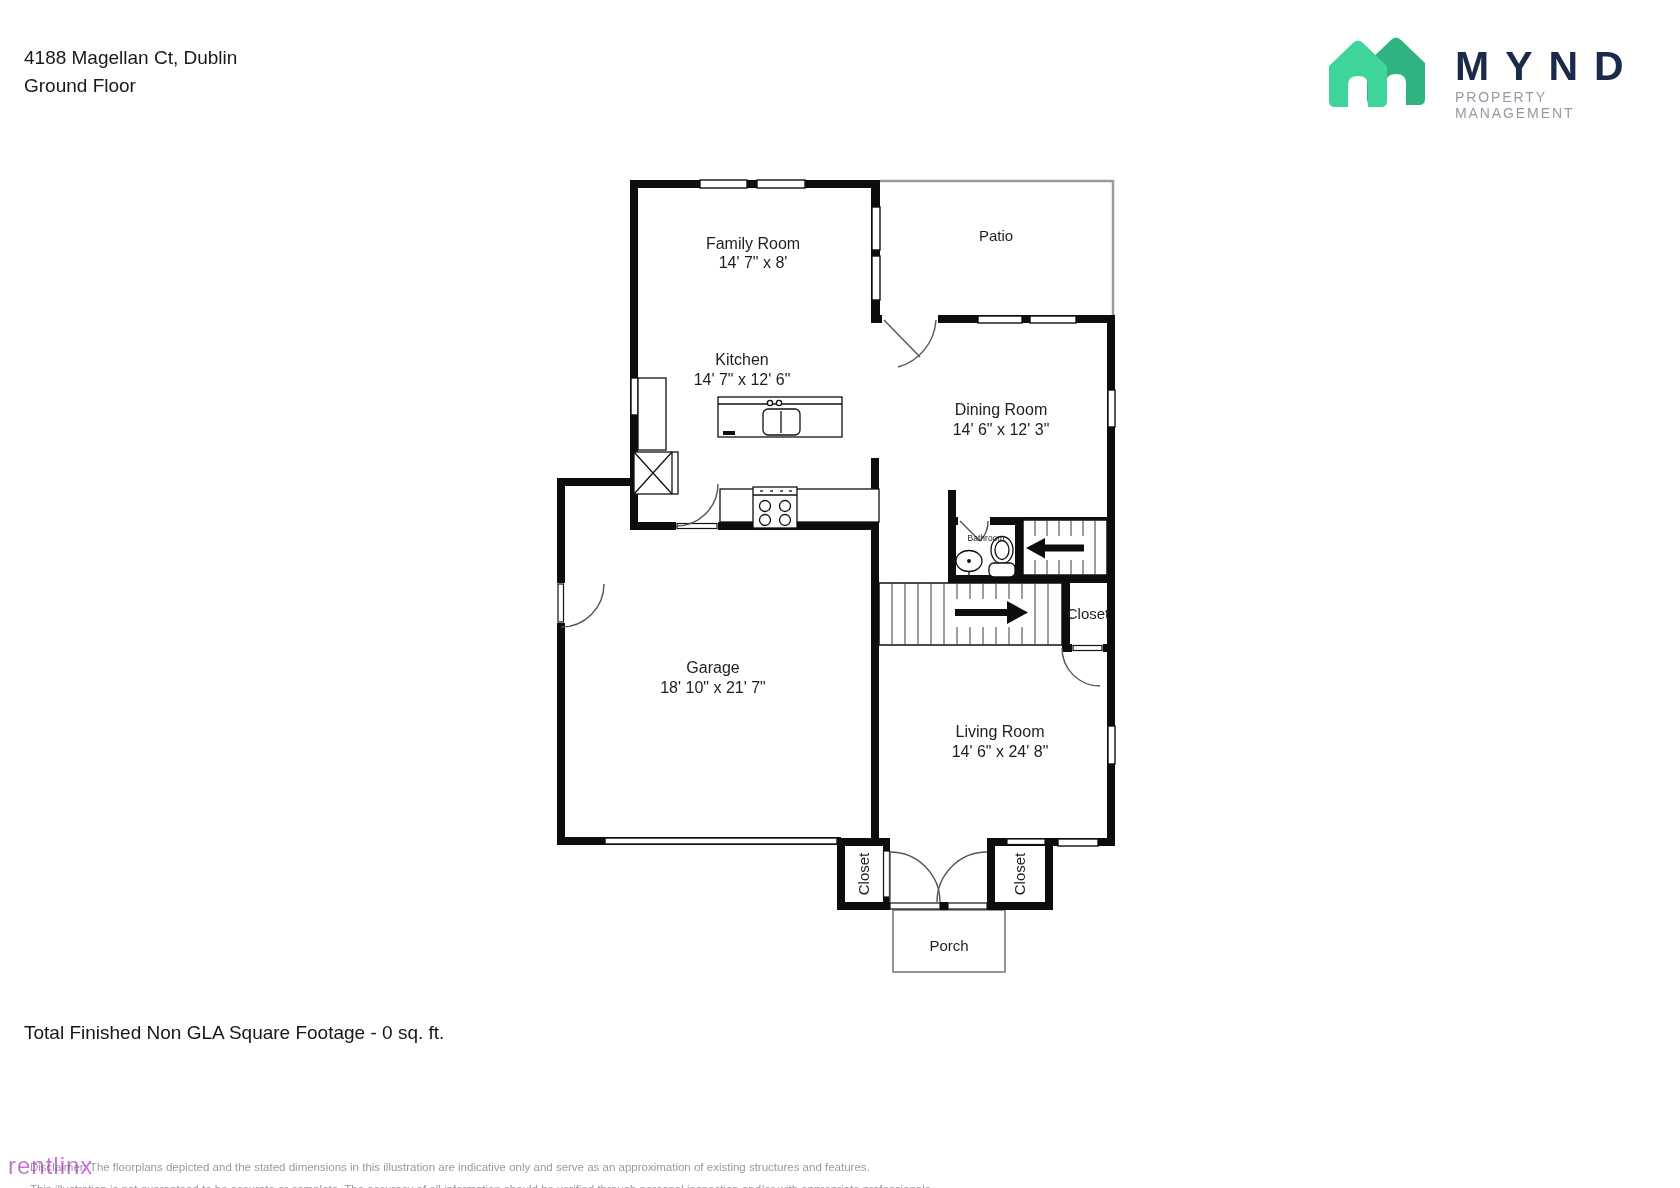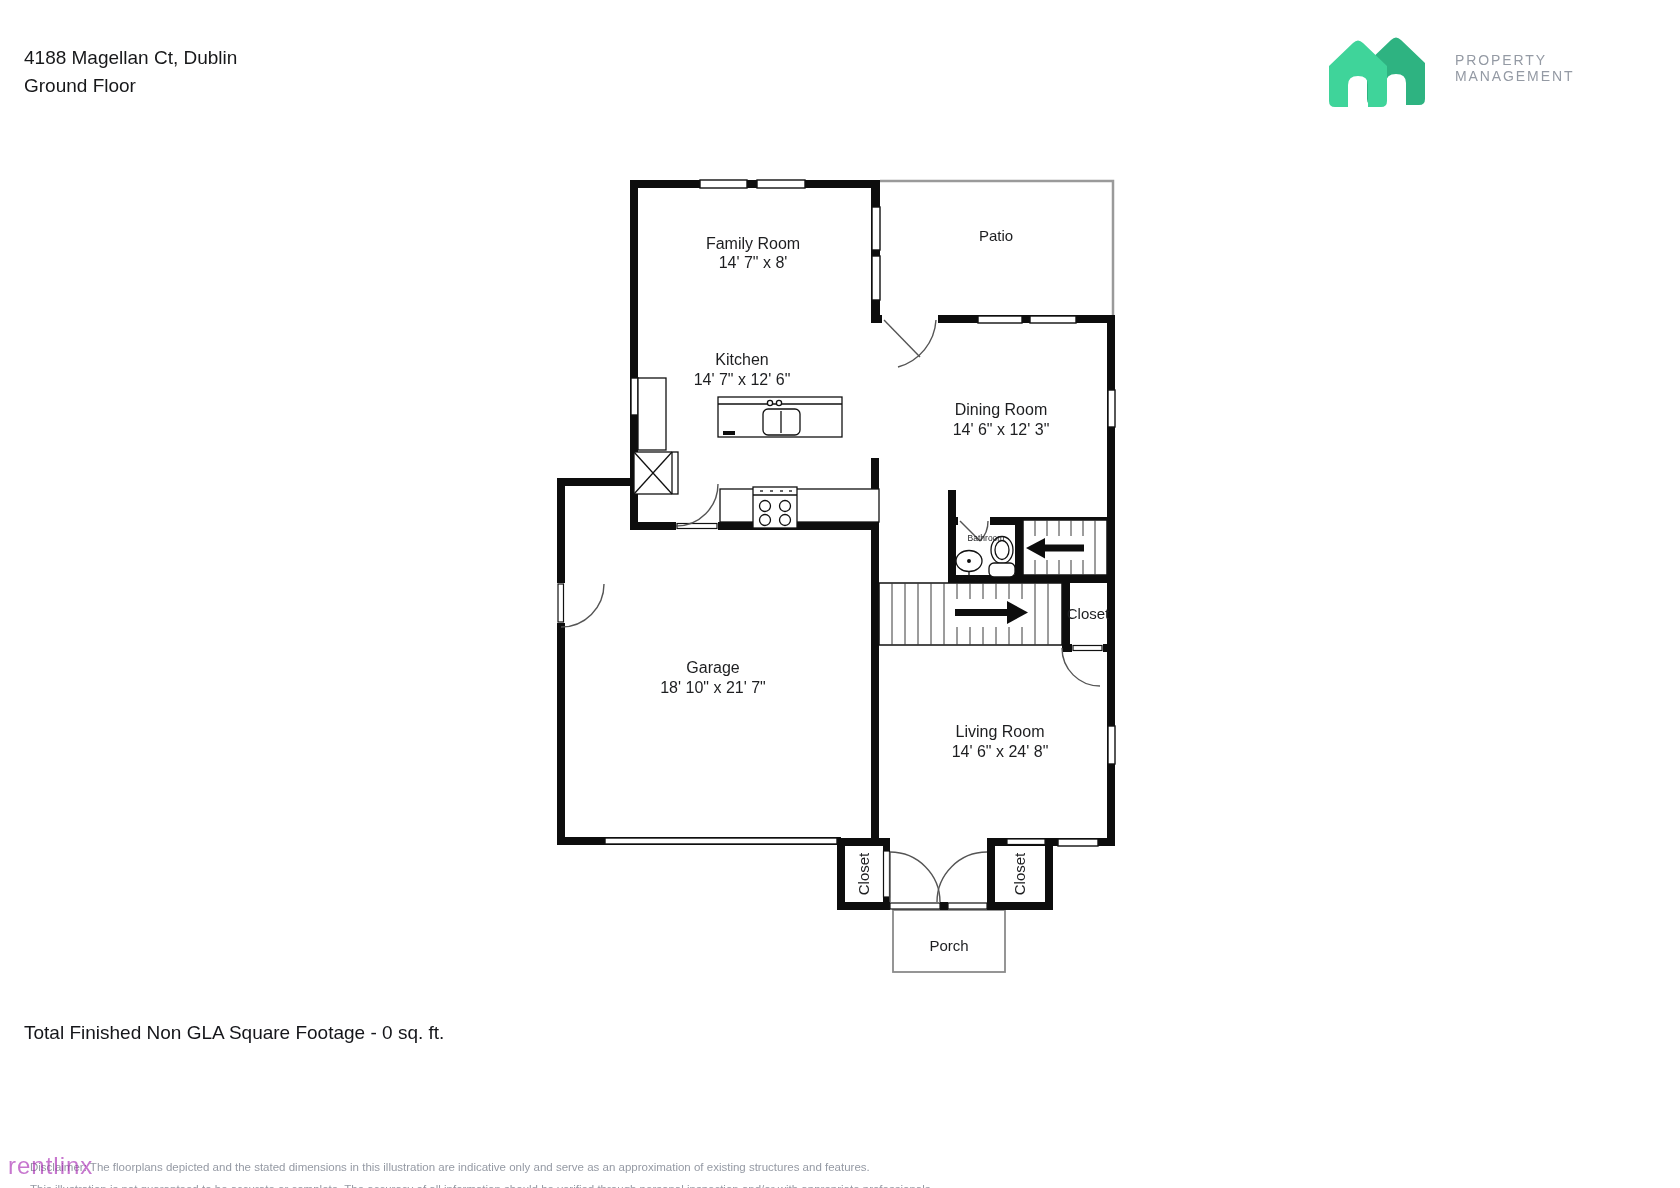--- a/index.html
+++ b/index.html
@@ -5,21 +5,21 @@
   html,body{margin:0;padding:0;}
   body{width:1680px;height:1188px;overflow:hidden;background:#fff;
        font-family:"Liberation Sans",sans-serif;color:#17181a;position:relative;}
   .abs{position:absolute;}
   
   #header{left:24px;top:22px;font-size:19px;line-height:28px;margin-top:22px;}
   
   #logo-houses{left:1325px;top:30px;width:106px;height:78px;}
   #logo-text{left:1455px;top:44px;width:215px;}
   #brand{font-size:41px;font-weight:700;letter-spacing:16px;color:#1b2a4a;line-height:44px;}
-  #tagline{font-size:14px;letter-spacing:1.9px;color:#949aa4;margin-top:8px;}
+  #tagline{font-size:14px;letter-spacing:1.9px;color:#949aa4;margin-top:1px;}
   
   #plan{left:500px;top:150px;width:660px;height:840px;}
   svg text{font-family:"Liberation Sans",sans-serif;fill:#1d1e20;}
   .room-name,.room-dims{font-size:16px;}
   .small-label{font-size:15px;}
   .tiny-label{font-size:8.5px;}
   
   #summary{left:24px;top:1019px;font-size:19px;line-height:28px;color:#15161a;}
   #watermark{left:8px;top:1152px;font-size:24px;color:#a21caf;opacity:.6;letter-spacing:1px;}
   .disclaimer{left:30px;font-size:11.5px;color:#959aa4;}
@@ -32,20 +32,21 @@
 <div class="abs" id="header">
   <div>4188 Magellan Ct, Dublin</div>
   <div>Ground Floor</div>
 </div>
 
 <svg class="abs" id="logo-houses" viewBox="0 0 106 78">
   <path fill="#2eb381" d="M42,33 L66,10 Q71,5 76,10 L100,33 L100,69 Q100,75 94,75 L81,75 L81,53 Q81,44 71,44 Q61,44 61,53 L61,75 L48,75 Q42,75 42,69 Z"></path>
   <path fill="#3fd49a" d="M4,36 L28,13 Q33,8 38,13 L62,36 L62,71 Q62,77 56,77 L43,77 L43,55 Q43,46 33,46 Q23,46 23,55 L23,77 L10,77 Q4,77 4,71 Z"></path>
 </svg>
 <div class="abs" id="logo-text">
+  <div id="brand">MYND</div>
   <div id="tagline">PROPERTY MANAGEMENT</div>
 </div>
 
 <svg class="abs" id="plan" viewBox="500 150 660 840">
 
   <g stroke="#9a9a9a" stroke-width="2.5" fill="none">
     <polyline points="880,181 1113,181 1113,316"></polyline>
   </g>
   <g stroke="#8a8a8a" stroke-width="1.8" fill="none">
     <rect x="893" y="910" width="112" height="62"></rect>

